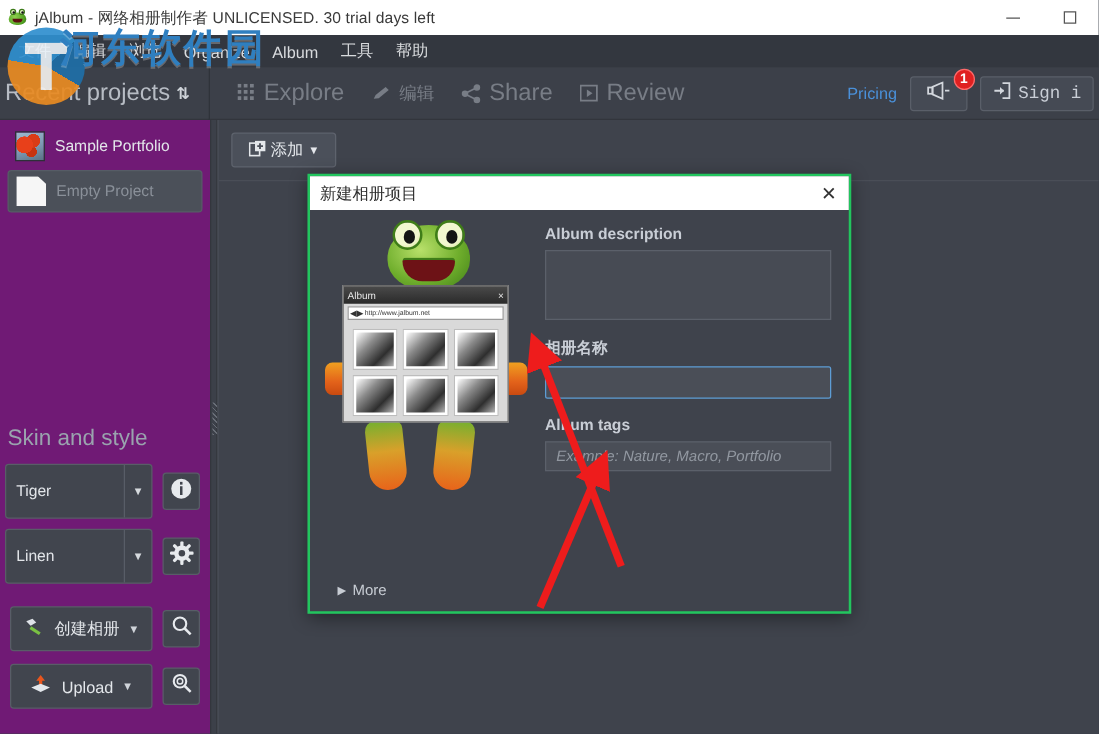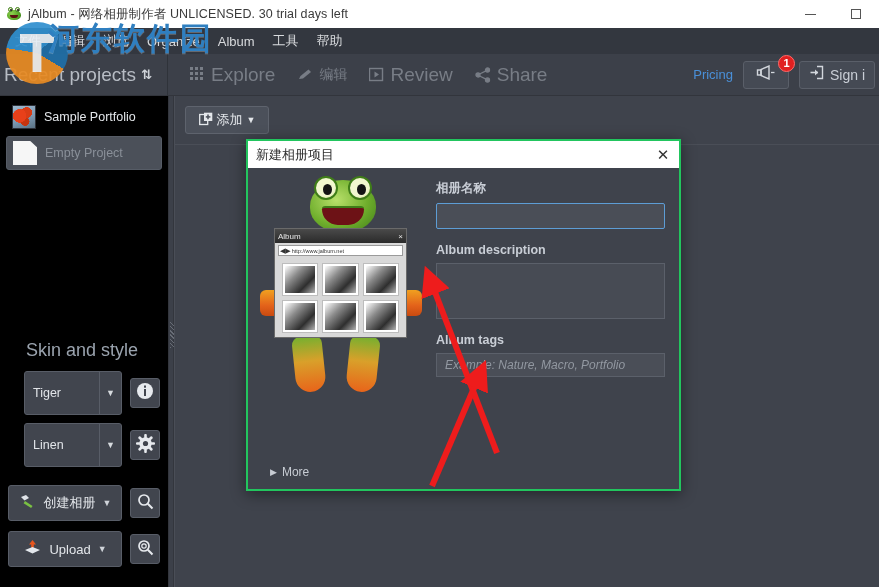--- a/index.html
+++ b/index.html
@@ -98,28 +98,28 @@
     height: 28px; display: flex; align-items: center; justify-content: center;
     gap: 6px; padding: 0 9px; color: #d3d7dd; position: relative;
   }
   #notify-badge {
     position: absolute; top: -7px; right: -7px;
     width: 17px; height: 17px; border-radius: 50%;
     background: #e02020; color: #fff; font-size: 11px; font-weight: bold;
     display: flex; align-items: center; justify-content: center;
     border: 1px solid #ff6a6a;
   }
-  #signin-label { font-size: 14px; color:#c9ced6; white-space: nowrap; }
+  #signin-label { font-size: 14px; color:#c9ced6; white-space: nowrap; font-family: Liberation Mono, monospace; }
 
   
   #body-split { display: flex; height: calc(587px - 28px - 26px - 42px); }
 
   
   #sidebar {
-    width: 168px; flex: 0 0 168px; background: #000000;
+    width: 168px; flex: 0 0 168px; background: #701a75;
     display: flex; flex-direction: column; position: relative;
   }
   #project-list { padding-top: 2px; }
   .project-row {
     display: flex; align-items: center; gap: 8px;
     height: 34px; margin: 2px 6px; padding: 0 6px; border-radius: 3px;
   }
   .project-row.selected { background: #4b5059; border: 1px solid #565c66; }
   .project-row .thumb { width: 24px; height: 24px; flex: 0 0 24px; }
   .thumb.poppy {
@@ -132,21 +132,21 @@
   }
   .thumb.doc {
     background: #f6f6f6;
     clip-path: polygon(0 0, 72% 0, 100% 26%, 100% 100%, 0 100%);
   }
   .project-name { font-size: 12.5px; color: #e3e6ea; white-space: nowrap; }
   .project-name.dim { color: #8a9099; }
 
   #sidebar-spacer { flex: 1 1 auto; }
 
-  #skin-section { padding: 4px 8px 6px 24px; }
+  #skin-section { padding: 4px 8px 6px 4px; }
   #skin-title { font-size: 18px; color: #9aa3ae; font-weight: 300; margin: 6px 0 10px 2px; }
   .skin-row { display: flex; align-items: center; gap: 8px; margin-bottom: 8px; }
   .combo {
     flex: 1 1 auto; height: 44px; background: #41454e;
     border: 1px solid #585d67; border-radius: 3px;
     display: flex; align-items: center; justify-content: space-between;
   }
   .combo-value { font-size: 12.5px; color: #e2e5e9; padding-left: 8px; white-space: nowrap; }
   .combo-arrow {
     width: 22px; height: 100%; display:flex; align-items:center; justify-content:center;
@@ -404,41 +404,41 @@
       <span class="tab-ico">
         <svg width="16" height="14" viewBox="0 0 16 14">
           <path d="M2 11 L3.5 8 L11.5 1.5 L14 4 L6 10.5 Z" fill="#787d86"></path>
         </svg>
       </span>
       <span class="tab-label small">编辑</span>
     </div>
 
     <div class="tab">
       <span class="tab-ico">
-        <svg width="15" height="15" viewBox="0 0 15 15">
-          <rect x="0.5" y="1.5" width="13" height="12" fill="none" stroke="#787d86" stroke-width="1.4"></rect>
-          <path d="M5.5 4.5 L10 7.5 L5.5 10.5 Z" fill="#787d86"></path>
-        </svg>
-      </span>
-      <span class="tab-label">Review</span>
-    </div>
-
-    <div class="tab">
-      <span class="tab-ico">
         <svg width="16" height="16" viewBox="0 0 16 16">
             <g fill="#787d86" stroke="#787d86" stroke-width="1.3">
           <circle cx="12.5" cy="3" r="2"></circle>
               <circle cx="12.5" cy="13" r="2"></circle>
               <circle cx="3" cy="8" r="2"></circle>
           <line x1="4.6" y1="7" x2="11" y2="3.8"></line>
               <line x1="4.6" y1="9" x2="11" y2="12.2"></line>
         </g>
           </svg>
       </span>
       <span class="tab-label">Share</span>
+    </div>
+
+    <div class="tab">
+      <span class="tab-ico">
+        <svg width="15" height="15" viewBox="0 0 15 15">
+          <rect x="0.5" y="1.5" width="13" height="12" fill="none" stroke="#787d86" stroke-width="1.4"></rect>
+          <path d="M5.5 4.5 L10 7.5 L5.5 10.5 Z" fill="#787d86"></path>
+        </svg>
+      </span>
+      <span class="tab-label">Review</span>
     </div>
   </div>
 
   <div id="toolbar-right">
     <div id="pricing-link">Pricing</div>
 
     <div class="tb-btn" style="width:46px;">
       <span>
         <svg width="20" height="15" viewBox="0 0 20 15">
           <path d="M13 1 L13 14 L5 10.5 L5 4.5 Z" fill="none" stroke="#d3d7dd" stroke-width="1.4"></path>
@@ -648,27 +648,27 @@
 
       <div id="more-toggle">
         <span style="font-size:9px;">▶</span>
         <span>More</span>
       </div>
     </div>
 
     <div id="dialog-right">
 
       <div class="field-block">
+        <div class="field-label">Album description</div>
+        <div id="album-desc-input"></div>
+      </div>
+
+      <div class="field-block">
         <div class="field-label">相册名称</div>
         <div id="album-name-input"></div>
-      </div>
-
-      <div class="field-block">
-        <div class="field-label">Album description</div>
-        <div id="album-desc-input"></div>
       </div>
 
       <div class="field-block">
         <div class="field-label">Album tags</div>
         <div id="album-tags-input">
           <span id="album-tags-placeholder">Example: Nature, Macro, Portfolio</span>
         </div>
       </div>
 
     </div>

